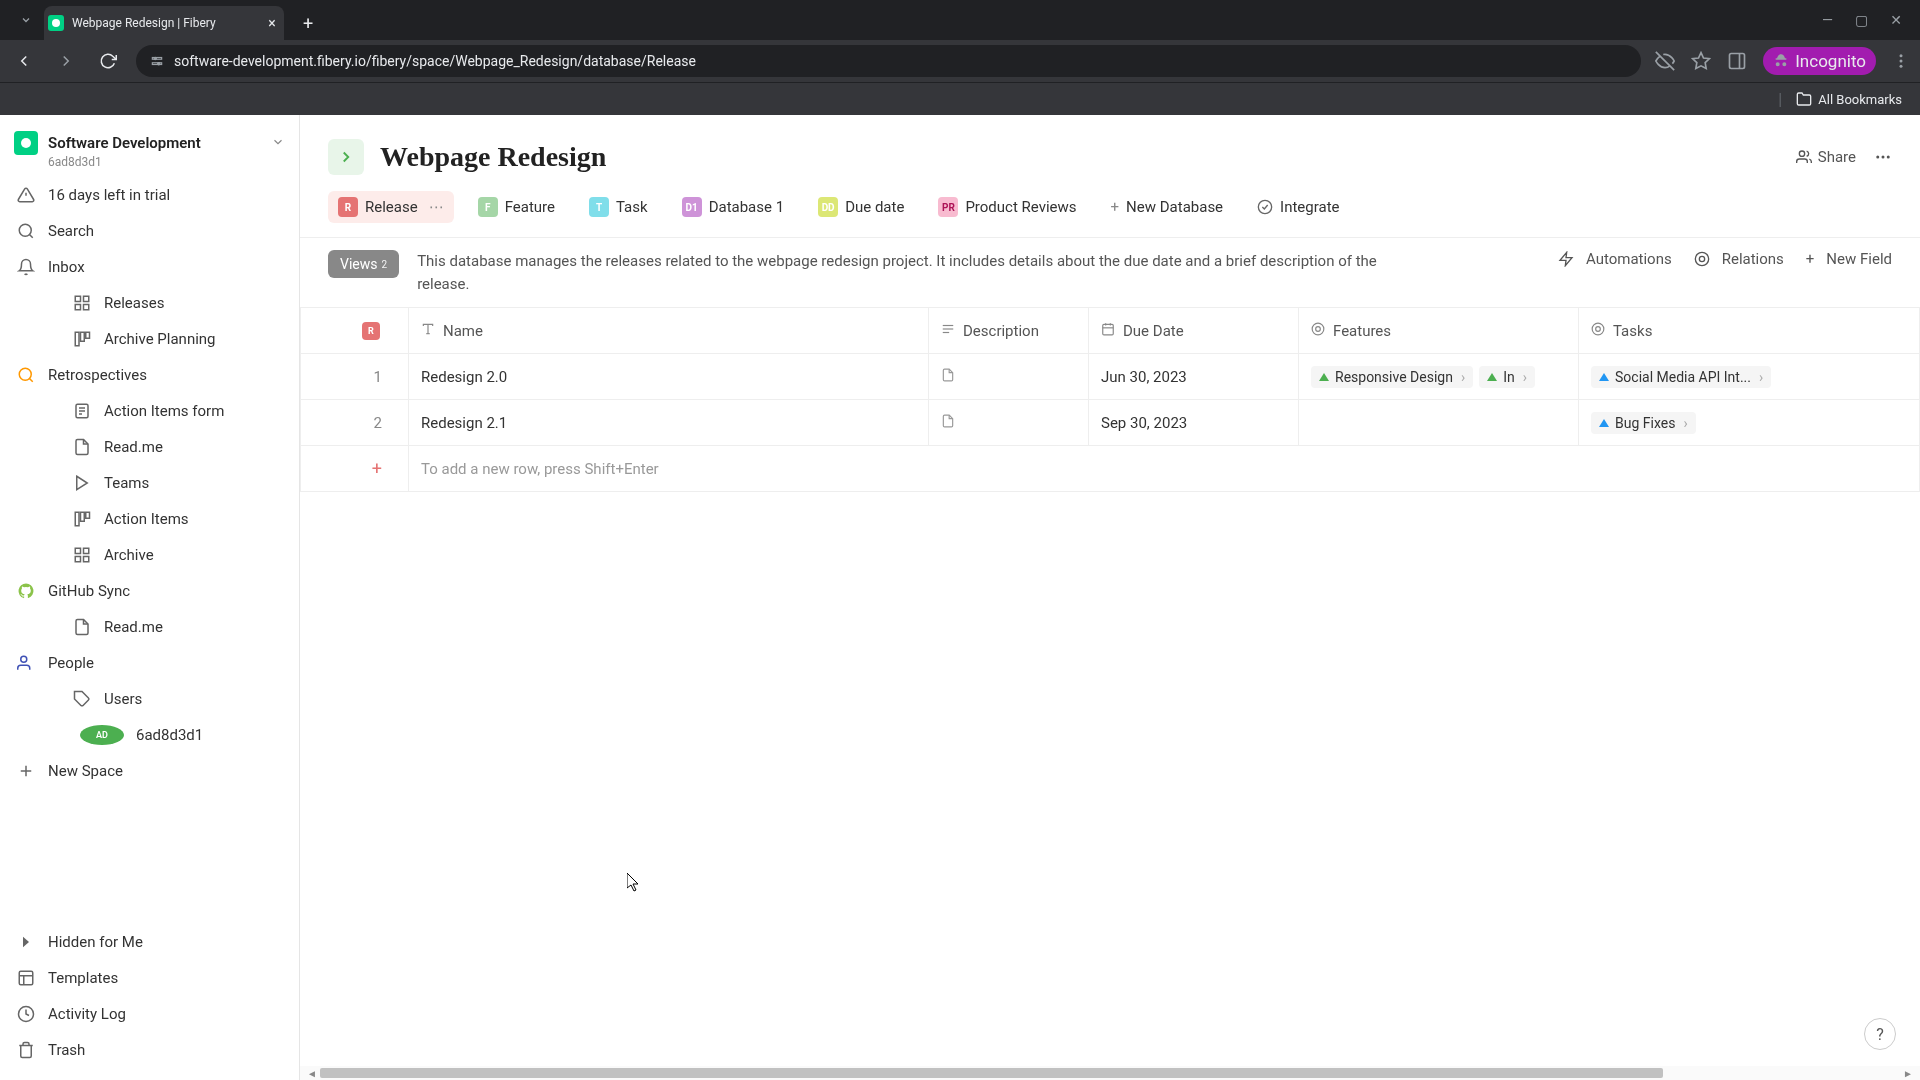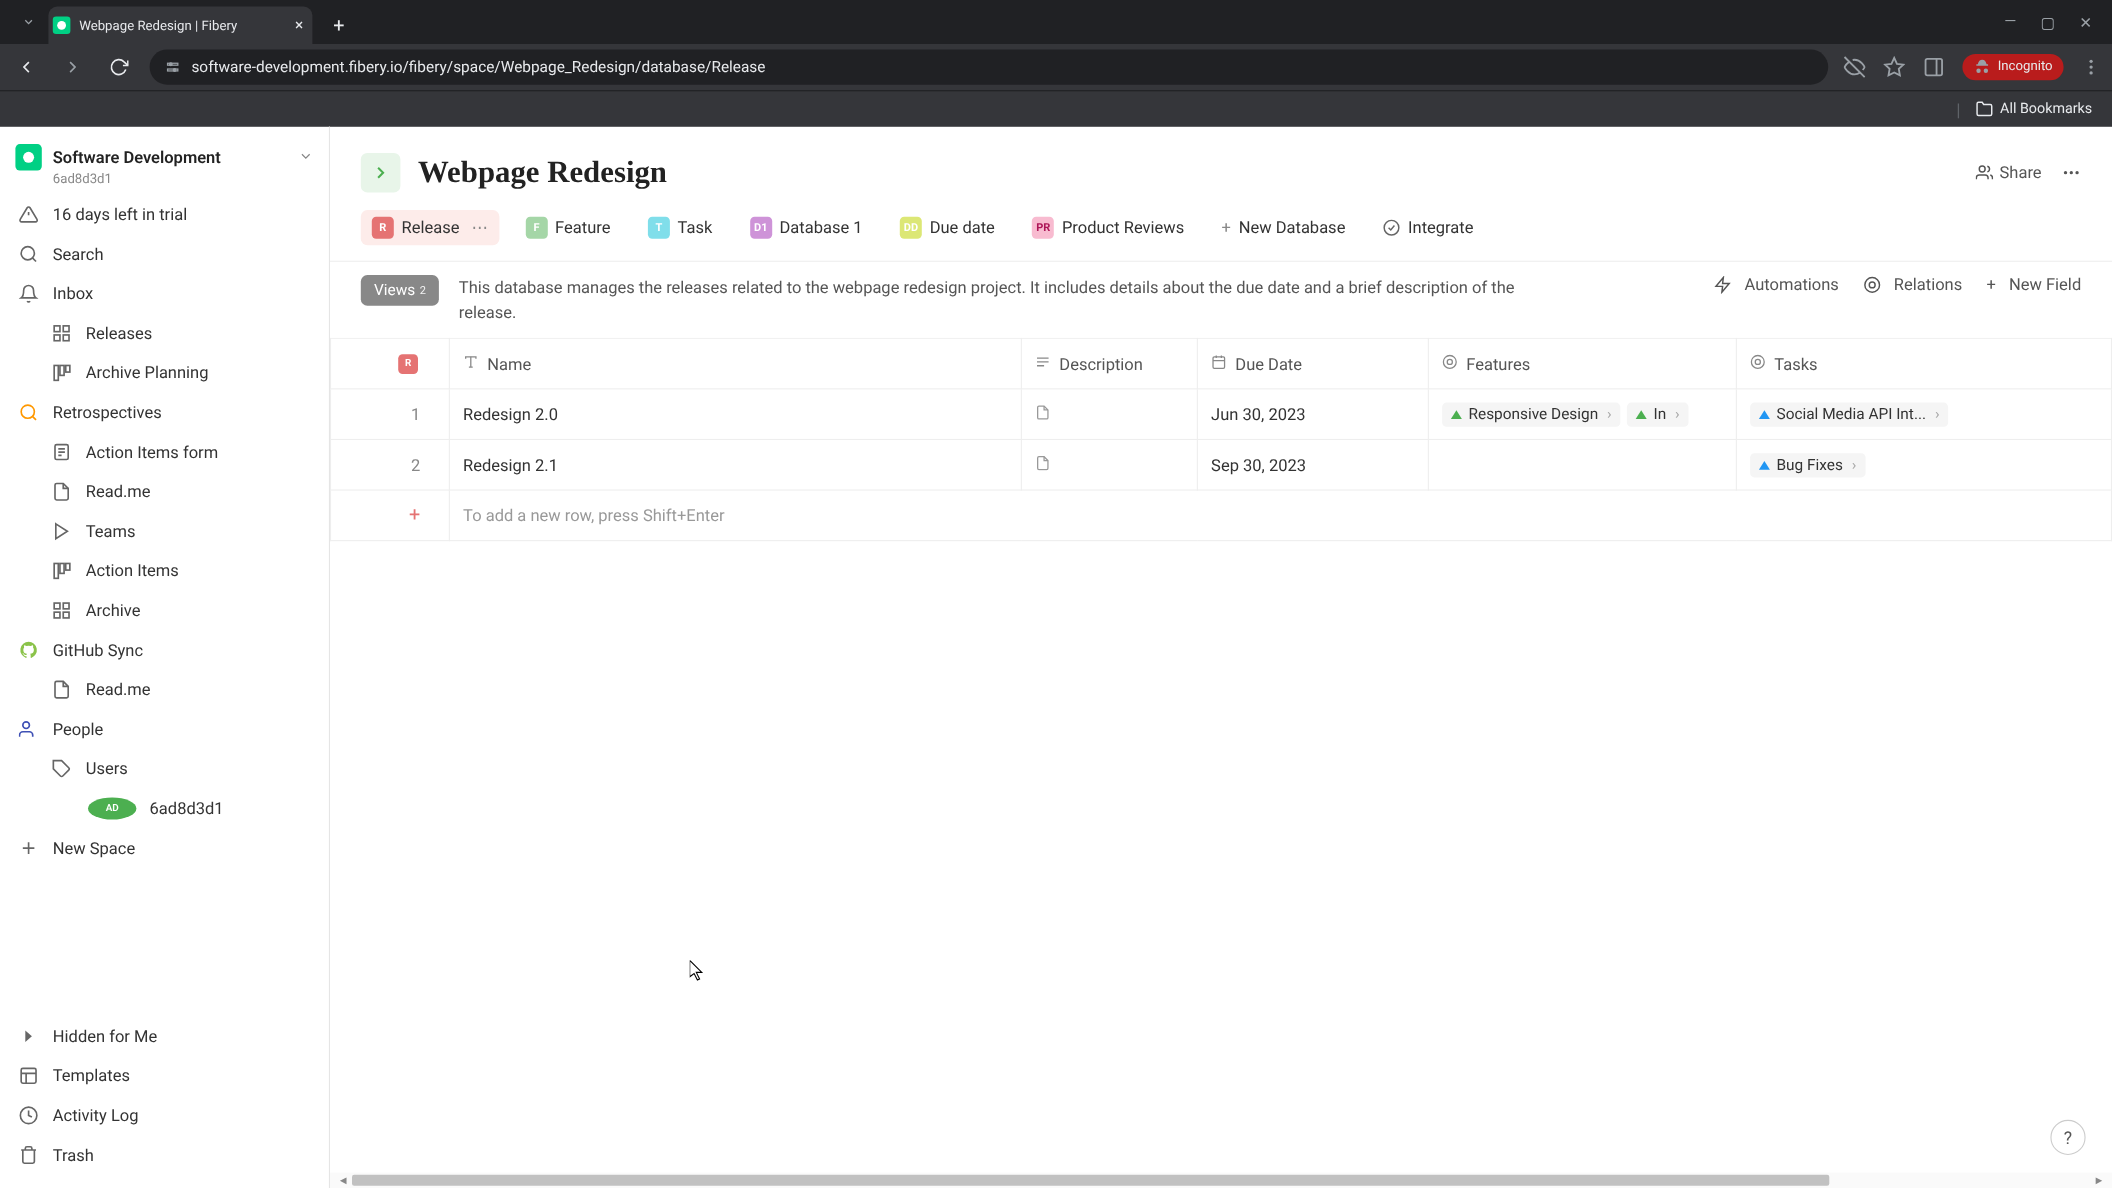--- a/index.html
+++ b/index.html
@@ -17,39 +17,39 @@
 .new-tab { width: 28px; height: 28px; display:flex; align-items:center; justify-content:center; margin-left: 10px; margin-top: 6px; font-size: 18px; }
 .window-controls { margin-left: auto; display: flex; gap: 22px; padding-right: 18px; color:#9aa0a6; }
 .window-controls span { font-size: 14px; }
 
 .addr-bar { height: 42px; display: flex; align-items: center; padding: 0 10px; gap: 14px; background: #35363a; }
 .nav-btn { width: 28px; height: 28px; display: flex; align-items: center; justify-content: center; color: #9aa0a6; }
 .nav-btn.enabled { color: #e8eaed; }
 .url-box { flex: 1; background: #202124; height: 32px; border-radius: 16px; display: flex; align-items: center; padding: 0 14px; gap: 10px; color: #9aa0a6; }
 .url-text { font-size: 14px; color: #e8eaed; }
 .addr-icons { display: flex; gap: 16px; align-items: center; }
-.incognito-pill { display: flex; align-items: flex-start; gap: 6px; background: #b91c1c; padding: 4px 10px; border-radius: 14px; font-size: 12px; }
+.incognito-pill { display: flex; align-items: center; gap: 6px; background: #a21caf; padding: 4px 10px; border-radius: 14px; font-size: 17px; }
 
 .bookmarks-bar { height: 33px; display: flex; align-items: center; justify-content: flex-end; padding: 0 18px; background: #35363a; border-top: 1px solid #202124; }
 .bookmarks-link { display: flex; align-items: center; gap: 6px; font-size: 13px; color: #e8eaed; }
 
 
 .app { display: flex; height: calc(1080px - 115px); }
 
 
 .sidebar { width: 300px; border-right: 1px solid #e5e5e5; display: flex; flex-direction: column; padding-top: 10px; }
 .workspace-header { display: flex; align-items: center; padding: 6px 14px 2px; gap: 10px; }
 .ws-icon { width: 24px; height: 24px; background: #00d084; border-radius: 4px; position: relative; }
 .ws-icon::after{content:"";position:absolute;width:10px;height:10px;background:#fff;border-radius:50%;top:7px;left:7px;}
 .ws-title { font-size: 15px; font-weight: 600; color: #222; }
 .ws-sub { font-size: 12px; color: #888; padding-left: 48px; margin-top: -2px; margin-bottom: 8px; }
 .ws-chevron { margin-left: auto; color: #888; }
 
 .sb-item { display: flex; align-items: center; gap: 12px; padding: 8px 16px; font-size: 15px; color: #333; cursor: pointer; }
-.sb-item.nested { padding-left: 46px; }
+.sb-item.nested { padding-left: 72px; }
 .sb-item.nested2 { padding-left: 80px; }
 .sb-icon { width: 20px; height: 20px; display: flex; align-items: center; justify-content: center; color: #666; }
 .sb-icon svg { width: 18px; height: 18px; }
 
 .sidebar-scroll { flex: 1; overflow-y: auto; }
 .sidebar-bottom { border-top: none; padding: 6px 0 12px; }
 
 .user-avatar { width: 44px; height: 20px; border-radius: 50%; background: #4caf50; color: #fff; font-size: 9px; display: flex; align-items: center; justify-content: center; font-weight: 600; }
 
 

